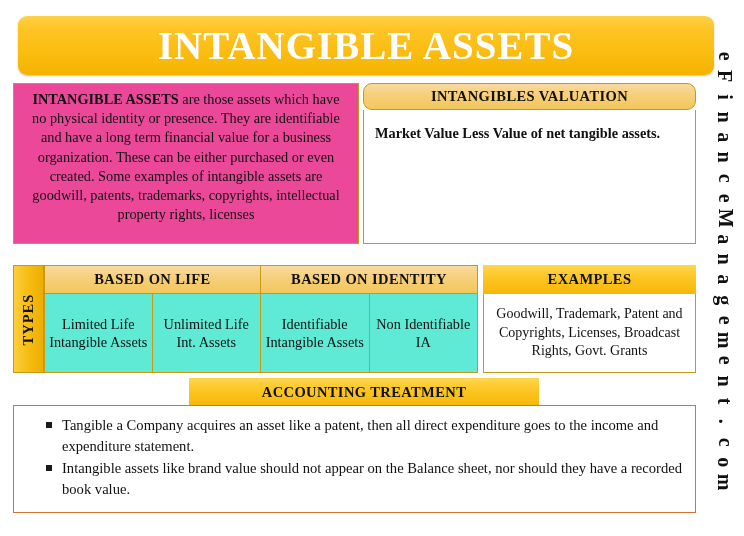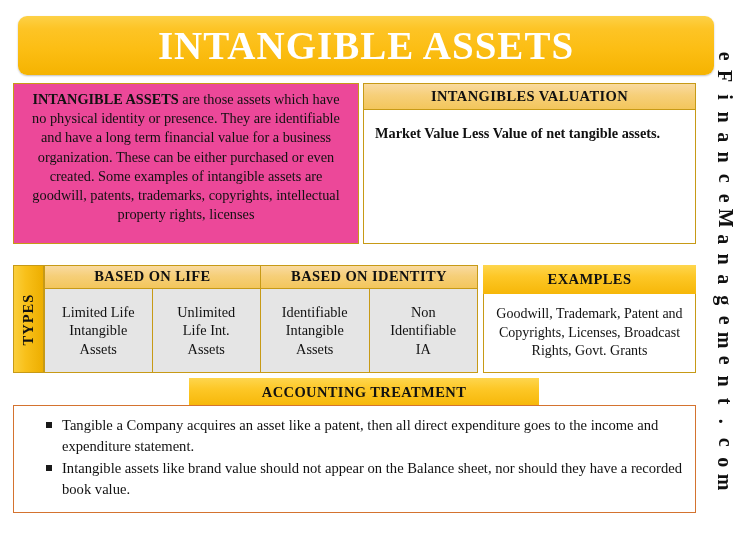--- a/index.html
+++ b/index.html
@@ -81,20 +81,21 @@
     position: absolute;
     left: 363px;
     top: 83px;
     width: 333px;
     height: 161px;
     box-sizing: border-box;
   }
   #valuation-box .panel-header {
     height: 27px;
     width: 100%;
+    border-radius: 9px;
   }
   #valuation-box .panel-body {
     height: 134px;
     width: 100%;
     background: #ffffff;
     border: 1px solid #c79a16;
     border-top: none;
     box-sizing: border-box;
     padding: 14px 11px 20px 11px;
     text-align: left;
@@ -147,32 +148,32 @@
     height: 100%;
     border-left: none;
   }
   .types-header-row .panel-header:first-child { border-left: 1px solid #c79a16; text-align: center; }
   .types-cells-row {
     display: flex;
     flex: 1 1 auto;
   }
   .type-cell {
     flex: 1 1 25%;
-    background: #e5e5e5;
+    background: #5eead4;
     border: 1px solid #c79a16;
     border-left: none;
     border-top: none;
     box-sizing: border-box;
     display: flex;
     align-items: center;
     justify-content: center;
     text-align: center;
     font-size: 14.3px;
     line-height: 18.5px;
-    padding: 14px;
+    padding: 2px;
   }
   .type-cell:first-child { border-left: 1px solid #c79a16; }
 
   
   #examples-box {
     position: absolute;
     left: 483px;
     top: 265px;
     width: 213px;
     height: 108px;

